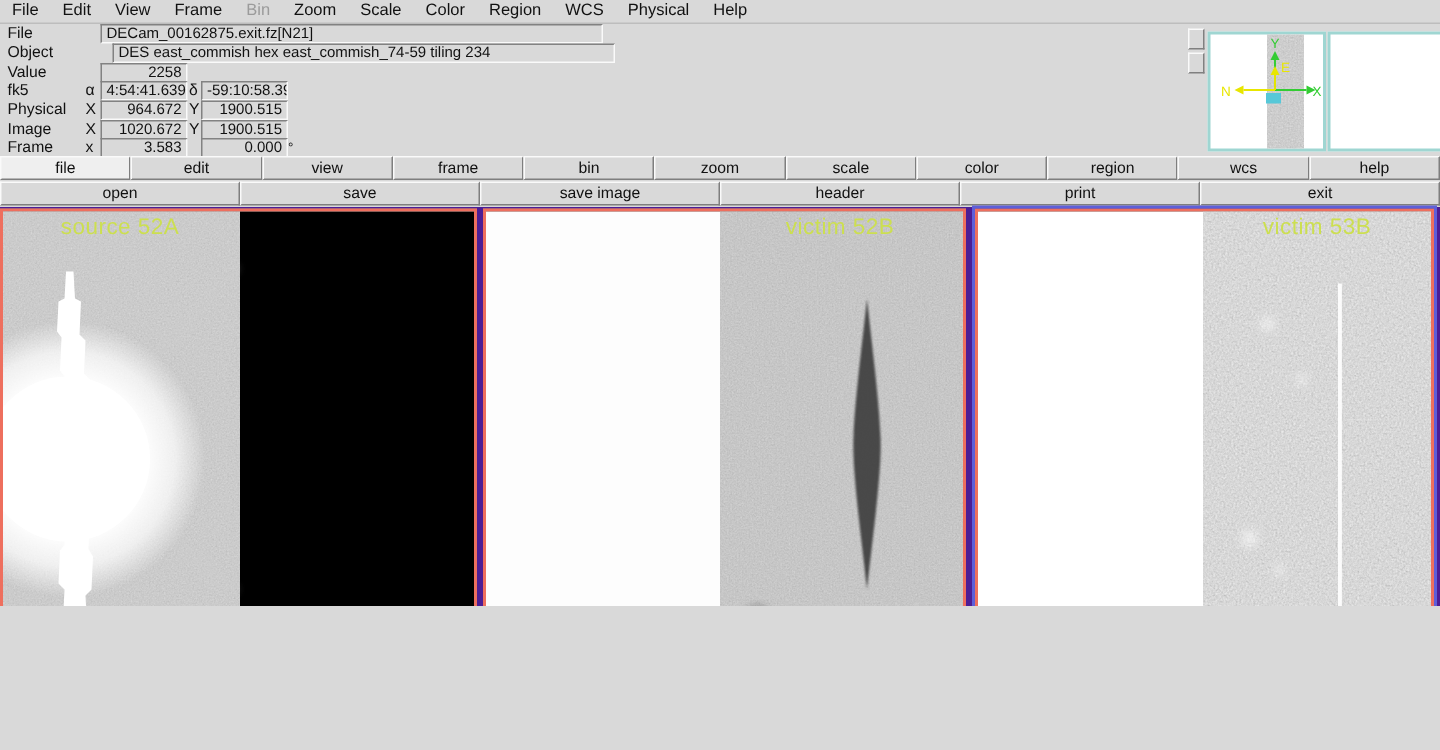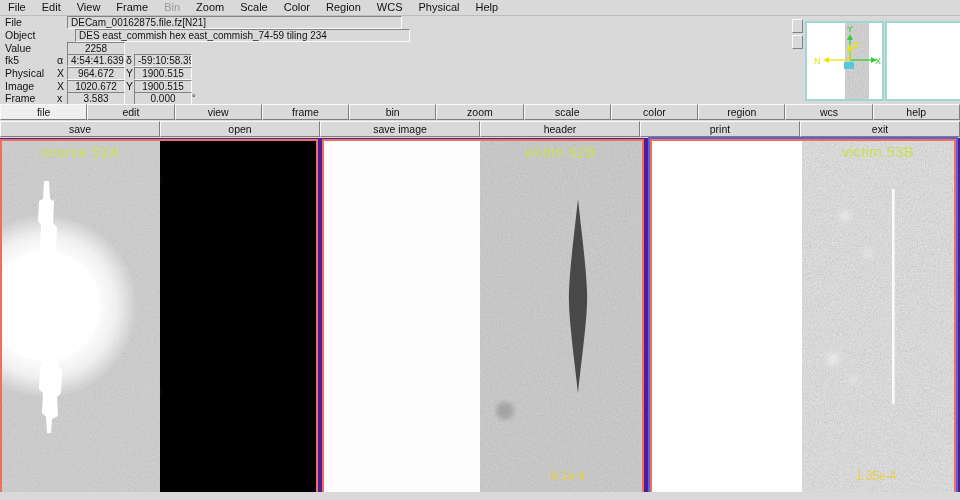--- a/index.html
+++ b/index.html
@@ -1,33 +1,33 @@
 <!DOCTYPE html>
 <html><head>
 <meta charset="utf-8">
 <style>
   html,body{margin:0;padding:0;background:#d9d9d9;}
-  #app{position:relative;width:960px;height:492px;background:#d9d9d9;
+  #app{position:relative;width:960px;height:404px;background:#d9d9d9;
        font-family:"Liberation Sans",sans-serif;overflow:hidden;
        -webkit-font-smoothing:antialiased;}
   
   .menubar{position:absolute;left:0;top:0;width:960px;height:15px;
            background:#d9d9d9;border-bottom:1px solid #bdbdbd;
            display:flex;align-items:center;font-size:11px;color:#111;}
   .menuitem{padding:0 8px;cursor:default;line-height:15px;}
   .menuitem.disabled{color:#9b9b9b;}
   
   .inforow{position:absolute;font-size:10.5px;color:#111;}
   .rowlabel{position:absolute;left:5px;top:0;line-height:12px;}
   .sublabel{position:absolute;line-height:12px;}
   .entry{position:absolute;height:11px;background:#d9d9d9;
          border:1px solid;border-color:#828282 #fafafa #fafafa #828282;
          font-size:10px;line-height:11px;color:#111;padding:0 3px;
          white-space:nowrap;overflow:hidden;}
-  .entry.center{text-align:center;}
+  .entry.center{text-align:right;}
   .suffix{position:absolute;line-height:12px;font-size:9px;}
   .grip{position:absolute;width:9px;height:12px;background:#d9d9d9;
         border:1px solid;border-color:#fafafa #808080 #808080 #fafafa;}
   
   .viewbox{position:absolute;background:#ffffff;border:2px solid #9fd6d2;}
   
   .btnbar{position:absolute;left:0;width:960px;height:16px;display:flex;}
   .tkbtn{flex:1;background:#d9d9d9;border:1px solid;
          border-color:#fafafa #7e7e7e #7e7e7e #fafafa;
          font-family:"Liberation Sans",sans-serif;font-size:10.5px;color:#111;
@@ -60,21 +60,21 @@
     <span class="menuitem">Region</span>
     <span class="menuitem">WCS</span>
     <span class="menuitem">Physical</span>
     <span class="menuitem">Help</span>
   </div>
 
   <div>
 
     <div class="inforow" style="top:16px">
       <span class="rowlabel">File</span>
-      <span class="entry" style="left:67px;top:0;width:327px">DECam_00162875.file.fz[N21]</span>
+      <span class="entry" style="left:67px;top:0;width:327px">DECam_00162875.exit.fz[N21]</span>
     </div>
 
     <div class="inforow" style="top:29px">
       <span class="rowlabel">Object</span>
       <span class="entry" style="left:75px;top:0;width:327px">DES east_commish hex east_commish_74-59 tiling 234</span>
     </div>
 
     <div class="inforow" style="top:42px">
       <span class="rowlabel">Value</span>
       <span class="entry center" style="left:67px;top:0;width:50px">2258</span>
@@ -156,22 +156,22 @@
     <button class="tkbtn">bin</button>
     <button class="tkbtn">zoom</button>
     <button class="tkbtn">scale</button>
     <button class="tkbtn">color</button>
     <button class="tkbtn">region</button>
     <button class="tkbtn">wcs</button>
     <button class="tkbtn">help</button>
   </div>
 
   <div class="btnbar" style="top:121px">
+    <button class="tkbtn">open</button>
     <button class="tkbtn">save</button>
-    <button class="tkbtn">open</button>
     <button class="tkbtn">save image</button>
     <button class="tkbtn">header</button>
     <button class="tkbtn">print</button>
     <button class="tkbtn">exit</button>
   </div>
 
   <div class="framesarea">
 
     <div class="dsframe" style="left:0;top:1px;width:314px;height:356px">
       <svg width="314" height="356" viewBox="0 0 314 356">

